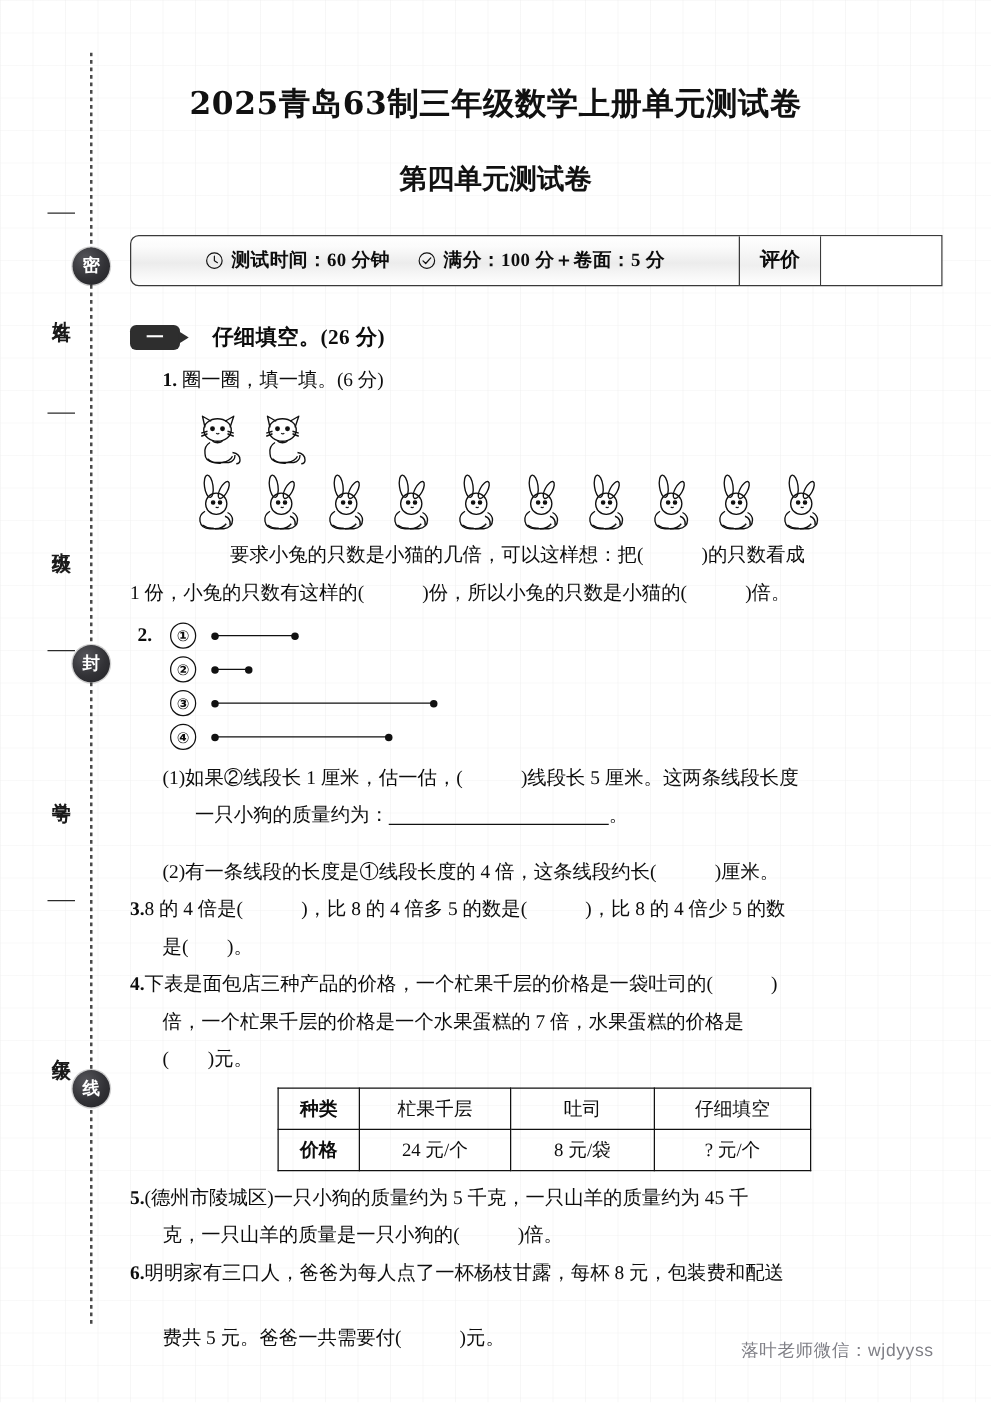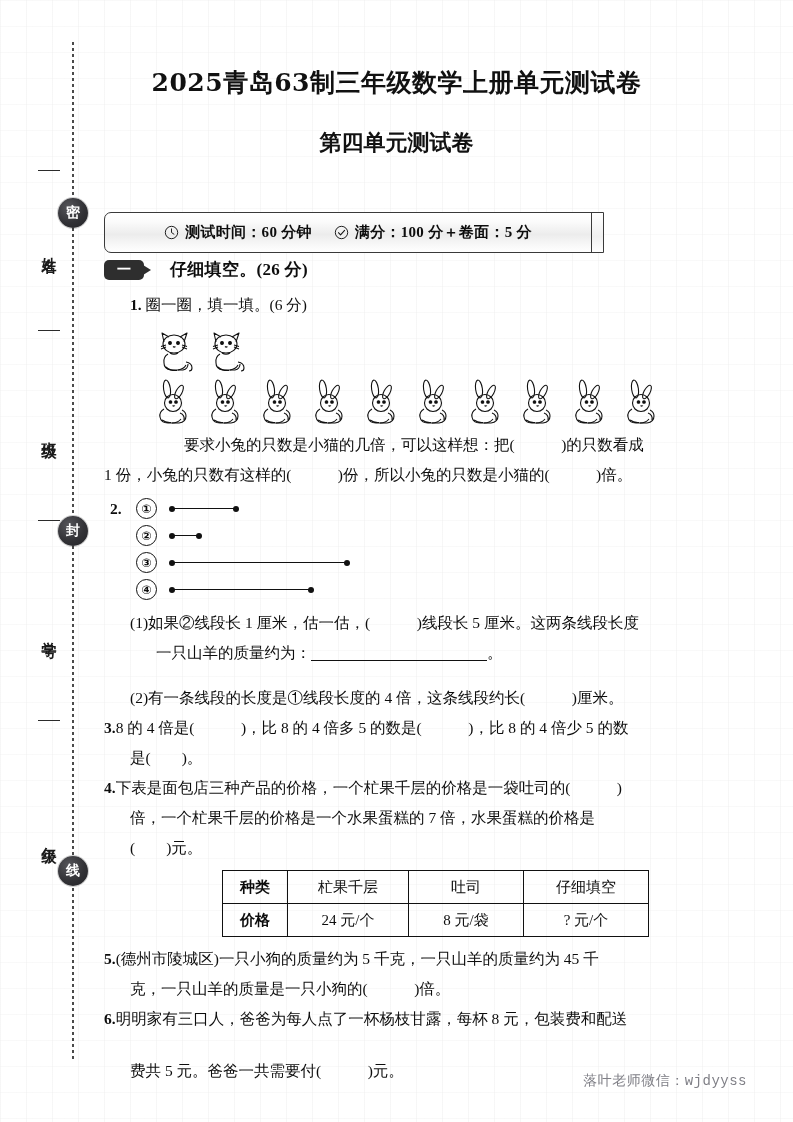--- a/index.html
+++ b/index.html
@@ -53,21 +53,21 @@
     font-weight:700;font-size:25px;letter-spacing:.5px;color:#111;
   }
   .subtitle{
     position:absolute;left:0;right:0;top:128px;text-align:center;
     font-family:"DejaVu Serif","Liberation Serif",serif;
     font-weight:700;font-size:22px;color:#111;
   }
 
   
   .infobar{
-    position:absolute;left:104px;top:212px;width:500px;height:41px;
+    position:absolute;left:104px;top:188px;width:650px;height:41px;
     display:flex;align-items:stretch;
     border:1px solid #3a3a3a;
     border-radius:7px 0 0 7px;
     background:linear-gradient(to bottom,#ffffff 0%,#fbfbfb 22%,#ececec 55%,#f7f7f7 80%,#ffffff 100%);
     box-sizing:border-box;
     overflow:hidden;
   }
   .infobar .cell-main{
     flex:0 0 486px;display:flex;align-items:center;justify-content:center;gap:22px;
     border-right:1px solid #3a3a3a;
@@ -143,21 +143,21 @@
   }
   .ptable td.k{width:48px;font-weight:600;}
   .ptable td.c1{width:104px;}
   .ptable td.c2{width:98px;}
   .ptable td.c3{width:108px;}
 
   
   .watermark{
     position:absolute;left:0;right:46px;top:1072px;text-align:right;
     font-size:14px;color:#7f7f86;letter-spacing:.5px;
-    font-family:Liberation Mono, monospace;
+    font-family:Liberation Sans, sans-serif;
   }
 </style>
 </head>
 <body>
 
 <div class="page">
 
   <div class="margin-col">
     <div class="mrule" style="top:170px;height:1px;width:22px;left:38px;"></div>
     <div class="mlabel" style="top:245px;">姓名</div>
@@ -416,21 +416,21 @@
         <span class="seg" style="width:145px;">
             <span class="bar"></span>
             <span class="dot l"></span>
             <span class="dot r"></span>
           </span>
       </div>
     </div>
 
     <div class="q" style="padding-left:26px;">(1)如果②线段长 1 厘米，估一估，(　　　)线段长 5 厘米。这两条线段长度</div>
     <div class="q" style="padding-left:52px;">
-      <span>一只山羊的质量约为：</span><span class="fill-line"></span><span>。</span>
+      <span>一只小狗的质量约为：</span><span class="fill-line"></span><span>。</span>
     </div>
     <div class="q" style="padding-left:26px;margin-top:17px;">(2)有一条线段的长度是①线段长度的 4 倍，这条线段约长(　　　)厘米。</div>
 
     <div class="q q-hang">
       <span class="qnum">3.</span><span>8 的 4 倍是(　　　)，比 8 的 4 倍多 5 的数是(　　　)，比 8 的 4 倍少 5 的数</span>
     </div>
     <div class="q" style="padding-left:26px;">是(　　)。</div>
 
     <div class="q q-hang">
       <span class="qnum">4.</span><span>下表是面包店三种产品的价格，一个杧果千层的价格是一袋吐司的(　　　)</span>

